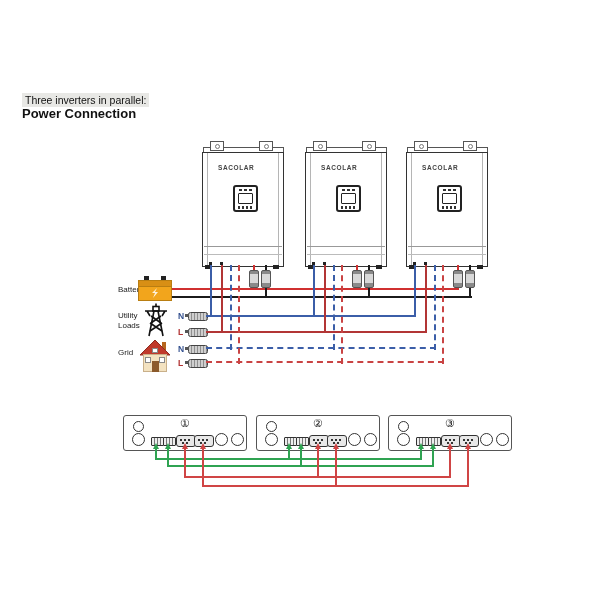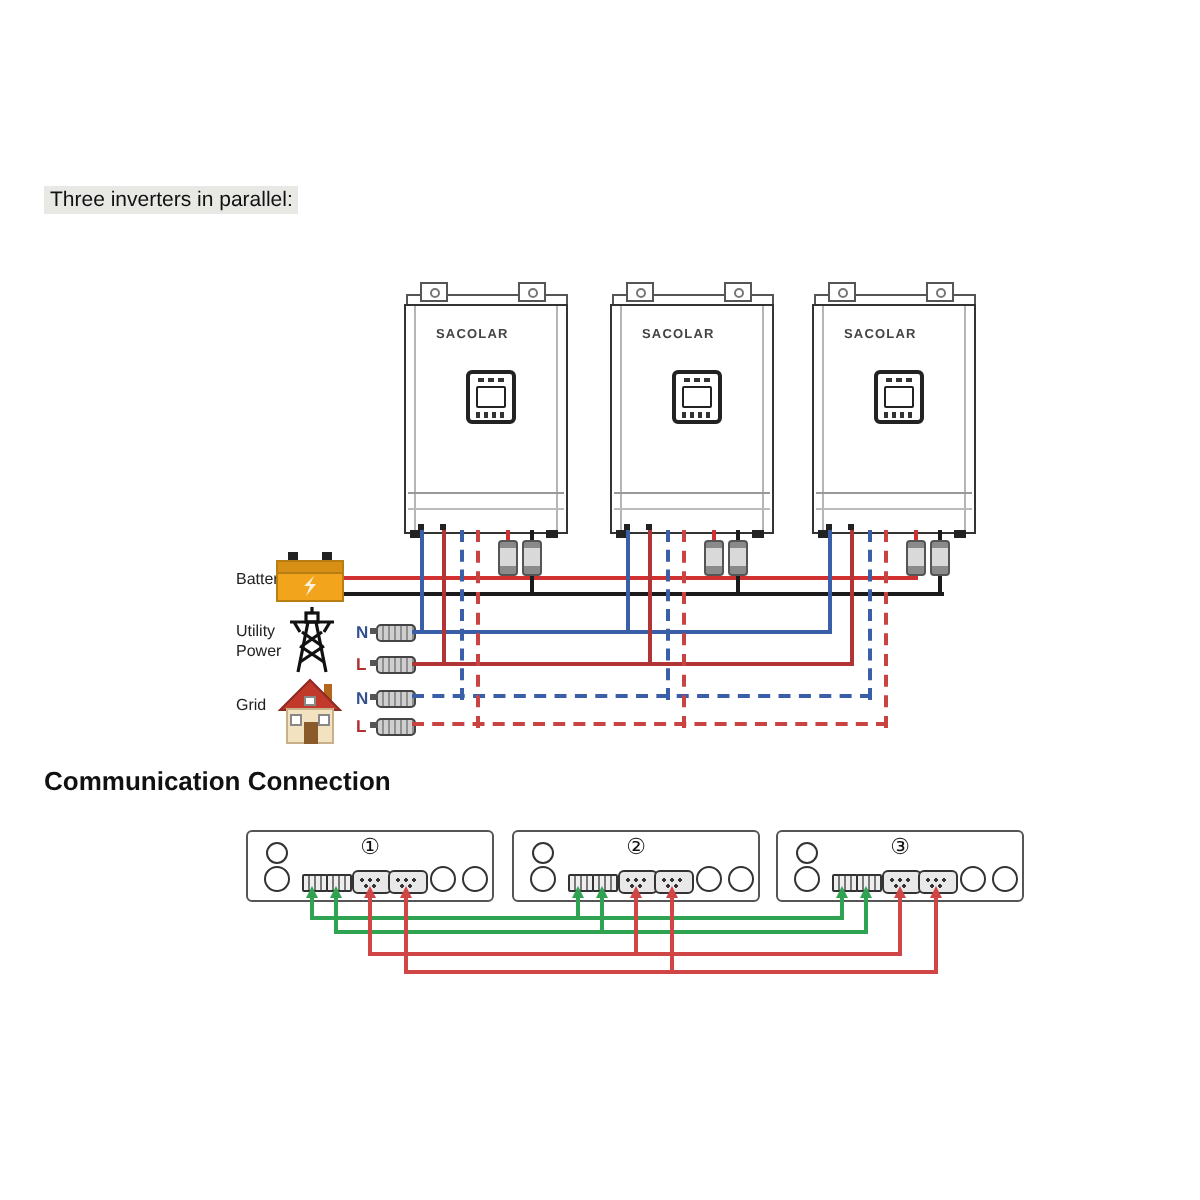--- a/index.html
+++ b/index.html
@@ -65,21 +65,21 @@
                   radial-gradient(circle 1px at 10px 7px,#333 99%,transparent),#e8e8e8;}
   .board .db.d1{left:52px;} .board .db.d2{left:70px;}
   .arr{position:absolute;width:0;height:0;border-left:3px solid transparent;border-right:3px solid transparent;border-bottom:6px solid;}
 </style>
 </head>
 <body>
 
 <div class="canvas">
 
   <div class="note">Three inverters in parallel:</div>
-  <div class="h-title" style="left:22px;top:383px;">Communication Connection</div>
+  <div class="h-title" style="left:22px;top:106px;">Power Connection</div>
 
   <div class="inv" style="left:202px;">
     <div class="bar"></div>
     <div class="tab t1">
         <div class="hole"></div>
       </div>
     <div class="tab t2">
         <div class="hole"></div>
       </div>
     <div class="body">
@@ -150,21 +150,21 @@
   <svg class="abs" style="left:138px;top:276px;" width="34" height="25">
     <rect x="6" y="0" width="5" height="5" fill="#222"></rect>
       <rect x="23" y="0" width="5" height="5" fill="#222"></rect>
     <rect x="0.5" y="4.5" width="33" height="20" fill="#f2a51c" stroke="#b97e12"></rect>
     <rect x="0.5" y="4.5" width="33" height="6" fill="#d88f15" stroke="#b97e12"></rect>
     <polygon points="19,12 14,17 17,17 15,22 20,16 17,16" fill="#fff" opacity="0.85"></polygon>
   </svg>
 
   <div class="src-label" style="left:118px;top:311px;line-height:10px;">
     <div>Utility</div>
-    <div>Power</div>
+    <div>Loads</div>
   </div>
   <svg class="abs" style="left:142px;top:303px;" width="28" height="34">
     <g stroke="#111" stroke-width="1.6" fill="none">
       <path d="M7,33 L12,8 M21,33 L16,8"></path>
       <path d="M8,28 L20,20 M20,28 L8,20 M9,20 L19,13 M19,20 L9,13"></path>
       <path d="M3,8 L25,8 M5,8 L8,13 M23,8 L20,13"></path>
       <rect x="11" y="3.5" width="6" height="4.5"></rect>
       <path d="M14,0.5 L14,3.5"></path>
     </g>
   </svg>

